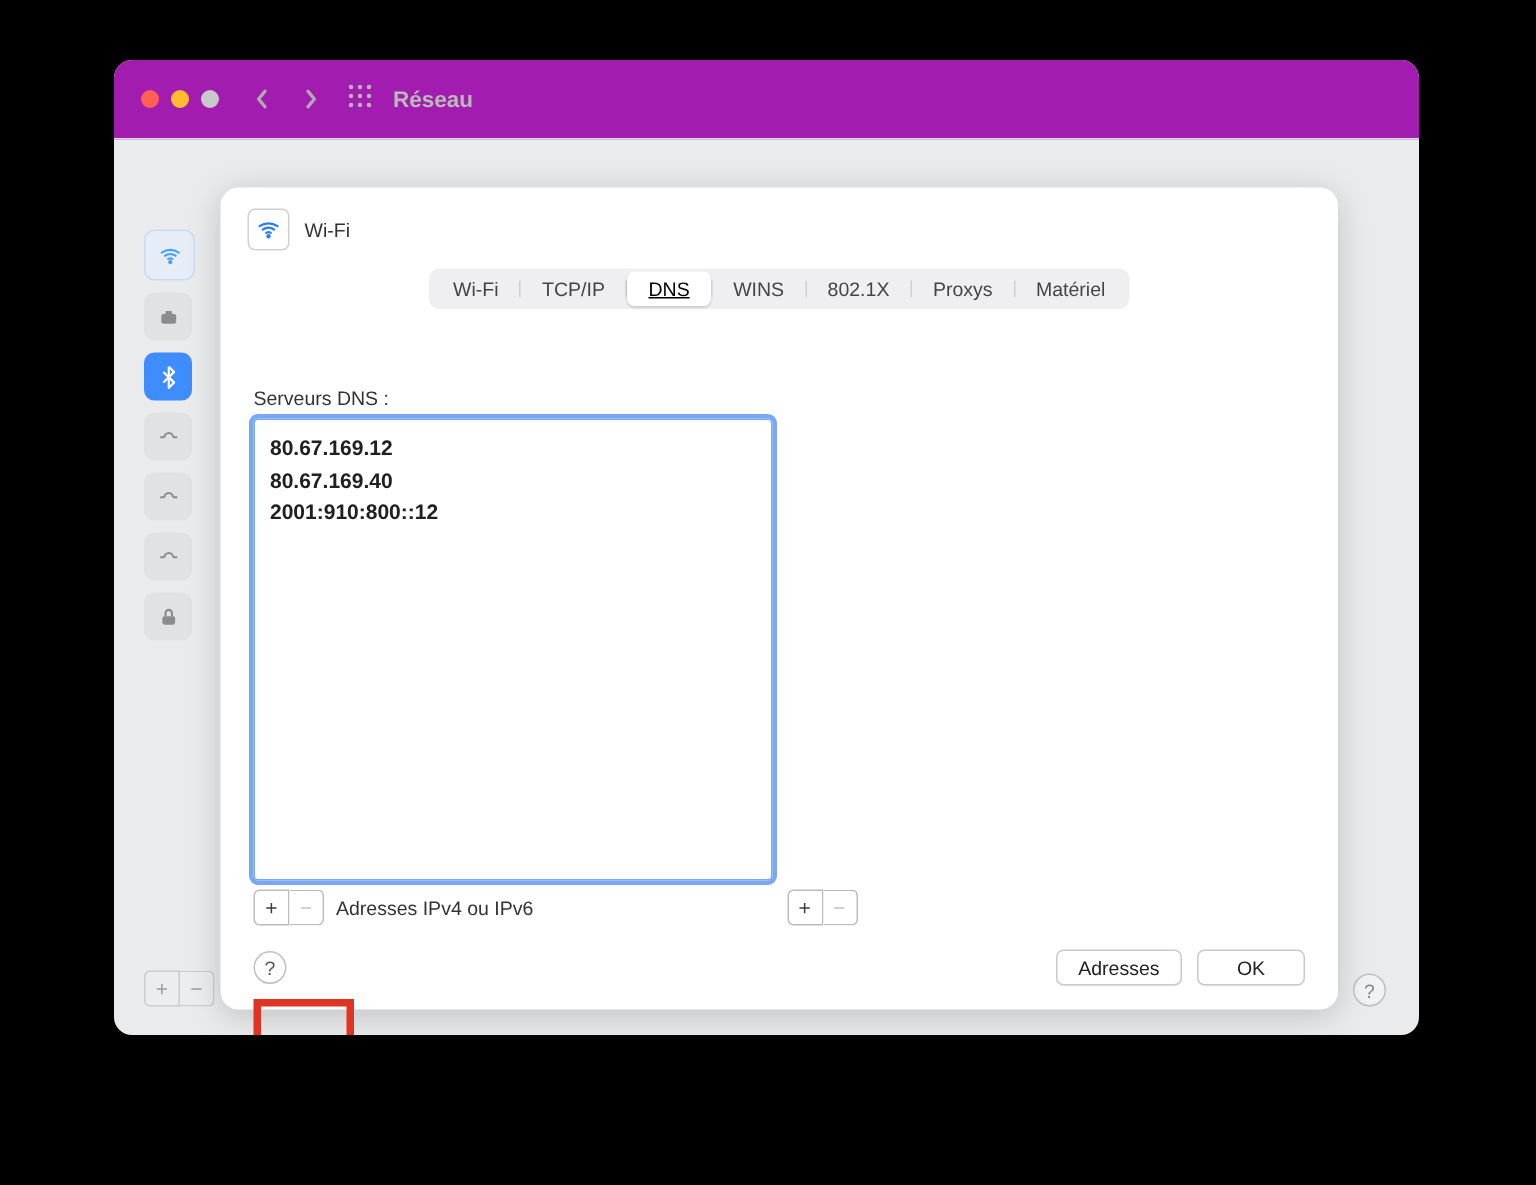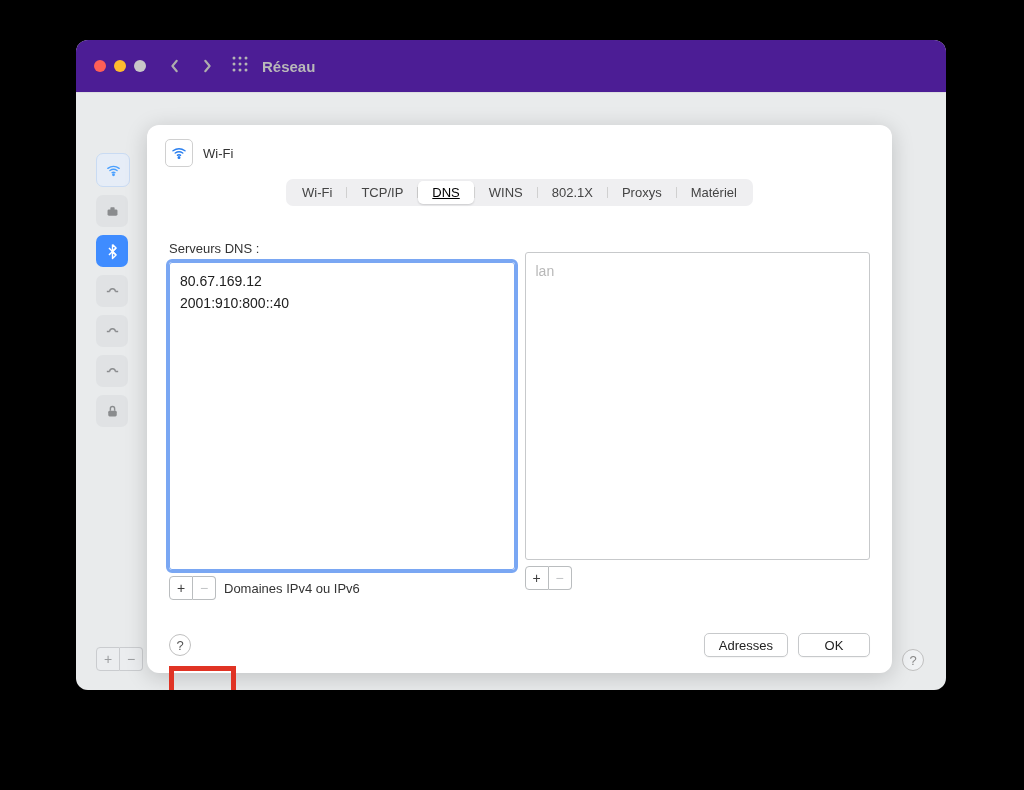--- a/index.html
+++ b/index.html
@@ -1,18 +1,18 @@
 <!DOCTYPE html>
 <html><head>
 <meta charset="utf-8">
 <style>
   html,body {margin:0;padding:0;background:#000;height:100%;font-family:-apple-system,"Helvetica Neue",Arial,sans-serif;-webkit-font-smoothing:antialiased;}
   .canvas {width:1024px;height:790px;position:relative;background:#000;margin:0 auto;}
   .window {position:absolute;left:76px;top:40px;width:870px;height:650px;background:#f1f3f5;border-radius:12px;box-shadow:0 25px 60px rgba(0,0,0,0.4);overflow:hidden;}
-  .toolbar {height:52px;display:flex;align-items:center;background:#4c1d95;border-bottom:1px solid #dcdee0;}
+  .toolbar {height:52px;display:flex;align-items:center;background:#a21caf;border-bottom:1px solid #dcdee0;}
   .traffic {display:flex;gap:8px;margin-left:18px;}
   .t-btn {width:12px;height:12px;border-radius:50%;}
   .tb-red{background:#fe5f57;} .tb-yel{background:#febc2e;} .tb-grn{background:#c8c8c8;}
   .navbtns{display:flex;margin-left:22px;gap:18px;color:#adadad;}
   .navbtns svg {width:14px;height:14px;display:block;}
   .grid-icon{margin-left:18px;color:#b5b5b5;}
   .wintitle{margin-left:14px;font-size:15px;font-weight:600;color:#b9b9b9;}
   .searchwrap{margin-left:auto;margin-right:18px;background:#e2e4e6;border-radius:6px;height:26px;display:flex;align-items:center;padding:0 8px;min-width:170px;}
   .searchwrap svg{width:13px;height:13px;stroke:#a0a0a0;}
   .searchfield{border:none;background:transparent;font-size:13px;margin-left:6px;color:#8a8a8a;outline:none;width:120px;}
@@ -24,25 +24,25 @@
   .dim-cover{position:absolute;inset:0;background:rgba(200,200,200,0.18);}  
   .sheet{position:absolute;left:71px;top:32px;width:745px;height:548px;background:#fff;border-radius:12px;box-shadow:0 4px 22px rgba(0,0,0,0.18);display:flex;flex-direction:column;}
   .sheet-header{display:flex;align-items:center;padding:14px 18px 8px;}
   .wifi-icon{width:26px;height:26px;border-radius:5px;border:1px solid #d0d0d0;display:flex;align-items:center;justify-content:center;color:#2a7fef;}
   .wifi-icon svg{width:18px;height:18px;}
   .sheet-title{font-size:13px;margin-left:10px;color:#333;}
   .tabs{align-self:center;display:flex;background:#efeff1;border-radius:7px;padding:2px;margin-top:4px;}
   .tab{font-size:13px;padding:4px 14px;color:#444;border-radius:5px;user-select:none;}
   .tab.active{background:#fff;color:#000;box-shadow:0 1px 2px rgba(0,0,0,0.15);text-decoration:underline;}
   .tab-sep{width:1px;background:#d0d0d0;margin:6px 0;}
-  .columns{display:flex;flex:1;padding:18px 22px 0;gap:10px;align-items:center;}
+  .columns{display:flex;flex:1;padding:18px 22px 0;gap:10px;align-items:flex-end;}
   .col{flex:1;display:flex;flex-direction:column;}
   .col-label{font-size:13px;color:#333;margin-bottom:6px;}
   .listbox{flex:1;border:1px solid #c7c9cb;border-radius:3px;background:#fff;padding:8px 10px;font-size:14px;line-height:1.55;color:#202020;min-height:290px;overflow:hidden;}
-  .listbox.focused{outline:3px solid #7aa7f3;outline-offset:0;border-color:#7aa7f3;}
+  .listbox.focused{outline:3px solid #7aa7f3;outline-offset:0;border-color:#7aa7f3;font-weight:bold;}
   .pm-row{display:flex;align-items:center;margin-top:6px;height:24px;}
   .pm-group{display:inline-flex;}
   .pm{width:22px;height:22px;border:1px solid #babdbf;background:#fff;display:flex;align-items:center;justify-content:center;font-size:14px;line-height:1;color:#3d3d3d;}
   .pm:first-child{border-top-left-radius:4px;border-bottom-left-radius:4px;}
   .pm:last-child{border-top-right-radius:4px;border-bottom-right-radius:4px;border-left:none;}
   .pm.disabled{color:#c2c4c6;}
   .pm-hint{font-size:13px;margin-left:8px;color:#333;}
   .highlight-box{position:absolute;border:5px solid #e03324;pointer-events:none;}
   .footer{display:flex;align-items:center;padding:16px 22px;}
   .helpbtn{width:20px;height:20px;border-radius:50%;border:1px solid #c0c0c0;display:flex;align-items:center;justify-content:center;font-size:13px;color:#555;background:#fff;}
@@ -174,34 +174,32 @@
             <div class="tab">Proxys</div>
             <div class="tab-sep"></div>
             <div class="tab">Matériel</div>
           </div>
 
       <div class="columns">
         <div class="col">
           <div class="col-label" data-bind="sheet.dns_servers.label">Serveurs DNS :</div>
           <div class="listbox focused" id="dns-list" data-bind-list="sheet.dns_servers.items">
                 <span>80.67.169.12</span>
-                <span>2001:910:800::40</span>
+                <span>80.67.169.40</span>
+                <span>2001:910:800::12</span>
               </div>
           <div class="pm-row">
             <div class="pm-group">
               <div class="pm">+</div>
               <div class="pm disabled">−</div>
             </div>
-            <div class="pm-hint" data-bind="sheet.dns_servers.hint">Domaines IPv4 ou IPv6</div>
+            <div class="pm-hint" data-bind="sheet.dns_servers.hint">Adresses IPv4 ou IPv6</div>
           </div>
         </div>
         <div class="col">
-          <div class="listbox" id="dom-list">
-            <span class="placeholder-txt" data-bind="sheet.search_domains.placeholder_item">lan</span>
-          </div>
           <div class="pm-row">
             <div class="pm-group">
               <div class="pm">+</div>
               <div class="pm disabled">−</div>
             </div>
           </div>
         </div>
       </div>
 
       <div class="footer">

